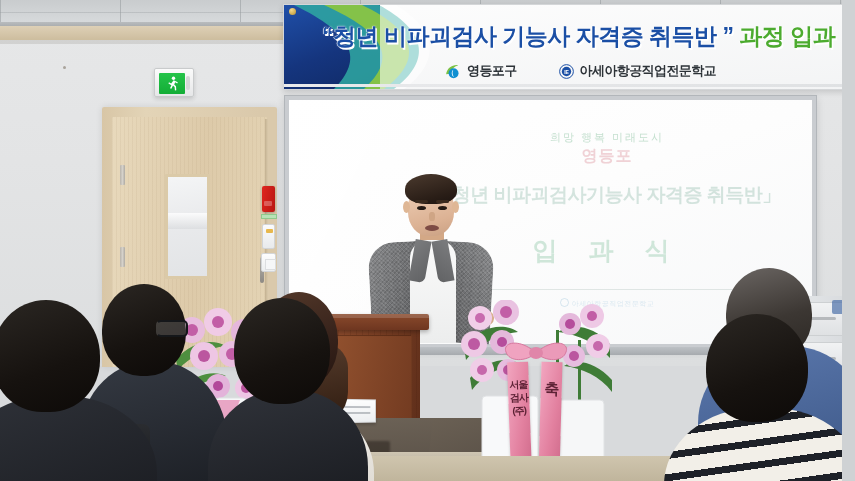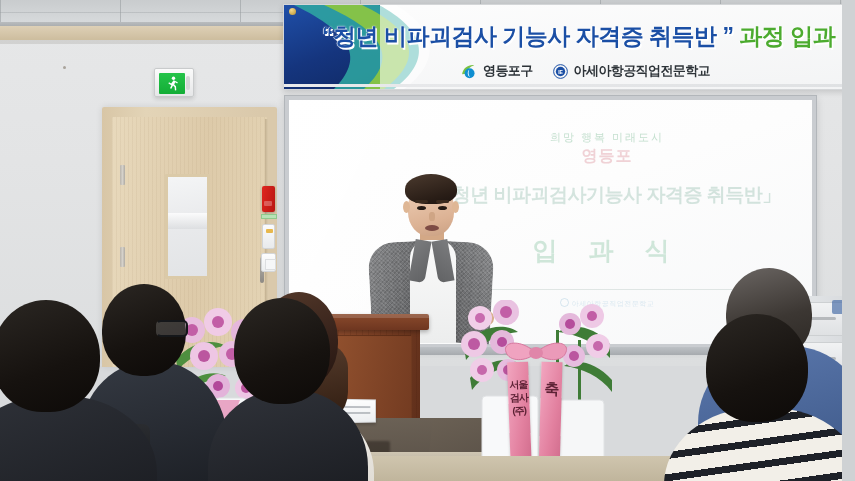--- a/index.html
+++ b/index.html
@@ -165,21 +165,21 @@
   }
   .banner-title .t-blue {
     color: #1b4fa5;
     text-shadow: 1.5px 1.5px 0 #fff, -0.5px -0.5px 0 #fff, 0 0 2px rgba(255,255,255,.9);
   }
   .banner-title .t-green {
     color: #4cab2f;
     text-shadow: 1.5px 1.5px 0 #fff, -0.5px -0.5px 0 #fff, 0 0 2px rgba(255,255,255,.9);
   }
   .banner-logos {
-    position: absolute; left: 176px; top: 57px; display: flex; gap: 20px;
+    position: absolute; left: 160px; top: 57px; display: flex; gap: 42px;
     align-items: center;
   }
   .logo-group { display: flex; align-items: center; gap: 6px; }
   .logo-text { font-size: 13px; font-weight: bold; color: #2d3338; letter-spacing: -0.6px; }
   .logo-mark-ydp { width: 17px; height: 17px; }
   .logo-mark-asea { width: 15px; height: 15px; }
   .banner-bottomline {
     position: absolute; left: 0; bottom: 2px; width: 100%; height: 3px;
     background: linear-gradient(90deg,#e9eaec,#dfe1e3);
   }

